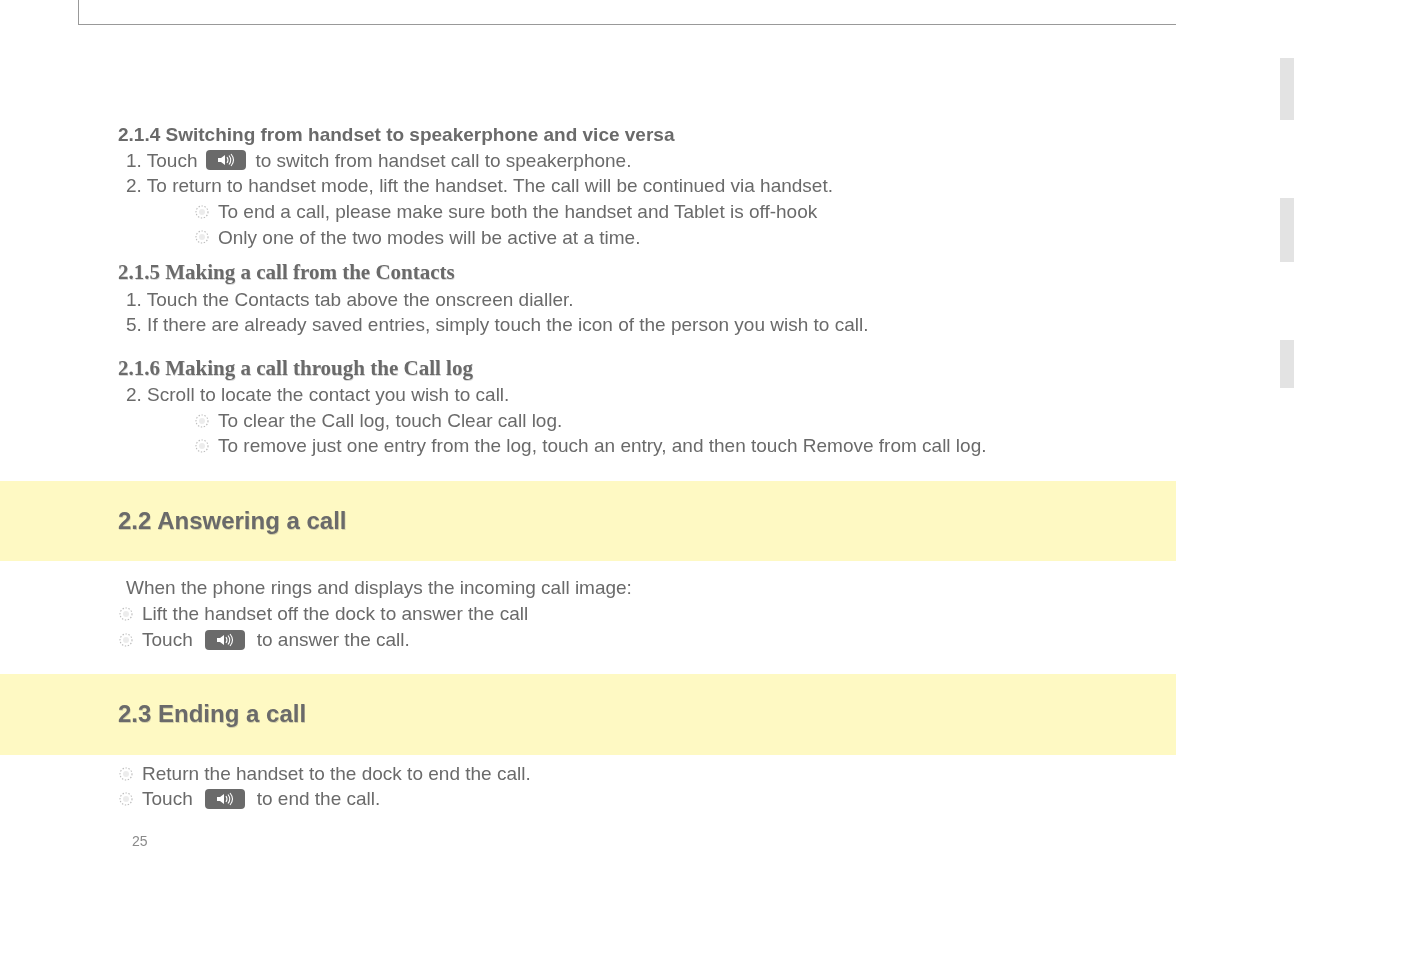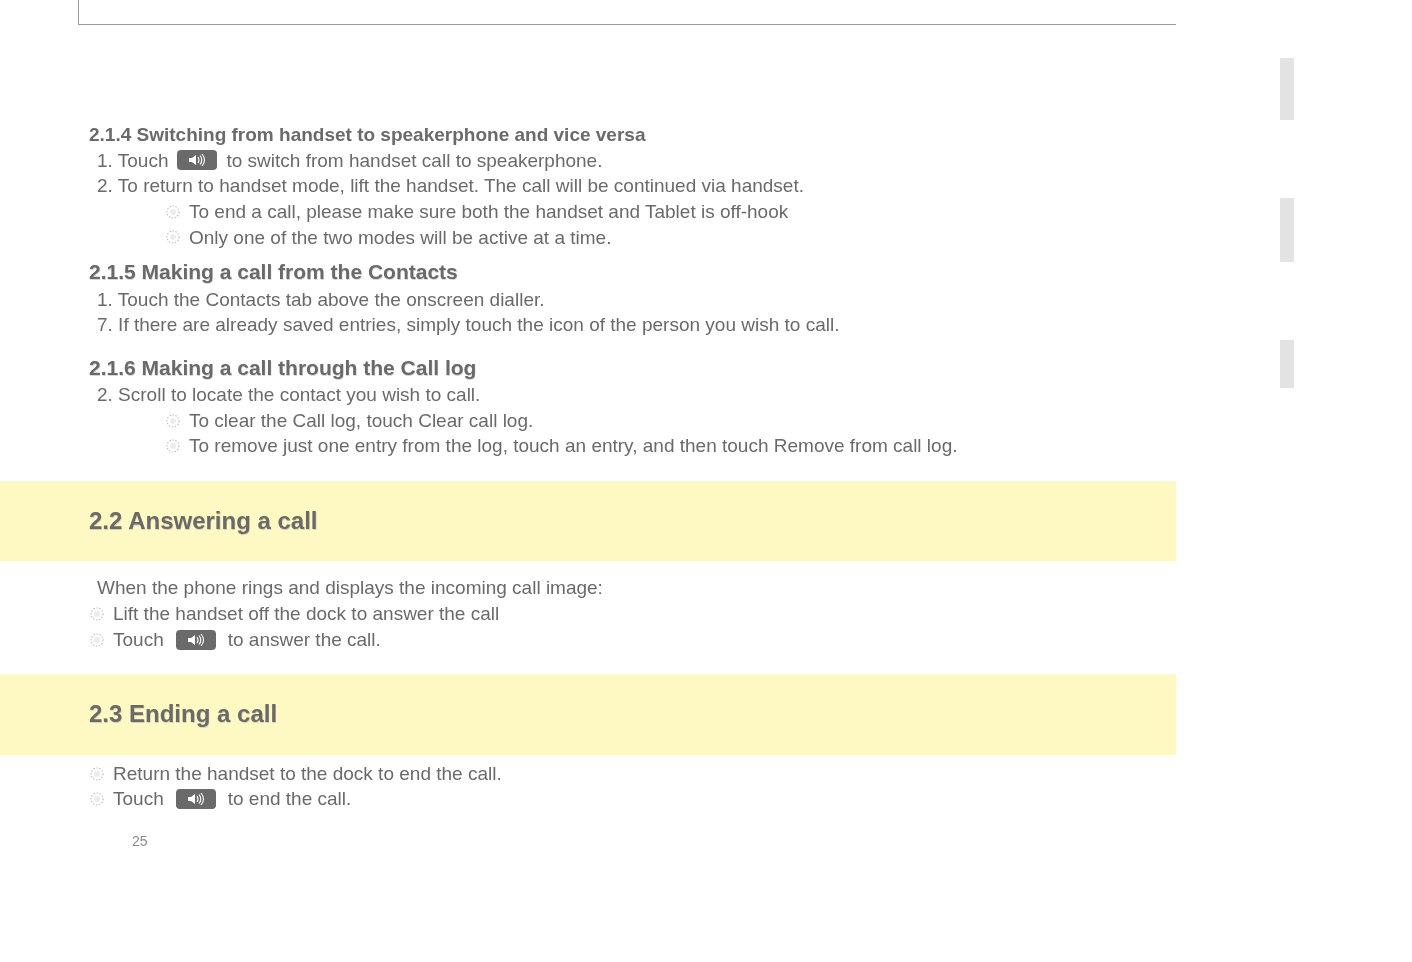--- a/index.html
+++ b/index.html
@@ -25,34 +25,35 @@
     width: 1px;
     height: 24px;
     background: #999;
   }
   .page {
     position: absolute;
     top: 0;
     left: 0;
     width: 1176px;
     height: 962px;
-    padding: 120px 90px 0 89px;
+    padding: 120px 90px 0 118px;
     color: #6a6a6a;
   }
   .content {
     font-size: 19px;
     line-height: 1.35;
   }
   .subhead {
     font-weight: bold;
     color: #6a6a6a;
     margin-top: 2px;
   }
   .subhead-shadow {
     text-shadow: 0.5px 0.5px 0 rgba(90,90,90,0.25);
+    font-family: Liberation Serif, serif;
   }
   .step {
     margin-left: 8px;
   }
   .bullet-line {
     display: flex;
     align-items: center;
     gap: 8px;
   }
   .bullet-icon {
@@ -166,21 +167,21 @@
               <circle class="inner" cx="8" cy="8" r="3"></circle>
             </svg>
         </span>
         <span>Only one of the two modes will be active at a time.</span>
       </div>
     </div>
 
     <div class="gap-sm"></div>
     <div class="subhead subhead-shadow" style="font-size:21px">2.1.5 Making a call from the Contacts</div>
     <div class="step">1. Touch the Contacts tab above the onscreen dialler.</div>
-    <div class="step">7. If there are already saved entries, simply touch the icon of the person you wish to call.</div>
+    <div class="step">5. If there are already saved entries, simply touch the icon of the person you wish to call.</div>
 
     <div class="gap-md"></div>
     <div class="subhead subhead-shadow" style="font-size:21px">2.1.6 Making a call through the Call log</div>
     <div class="step">2. Scroll to locate the contact you wish to call.</div>
     <div class="tips">
       <div class="bullet-line">
         <span class="bullet-icon">
           <svg width="16" height="16" viewBox="0 0 16 16">
               <circle class="outer" cx="8" cy="8" r="6"></circle>
               <circle class="inner" cx="8" cy="8" r="3"></circle>

